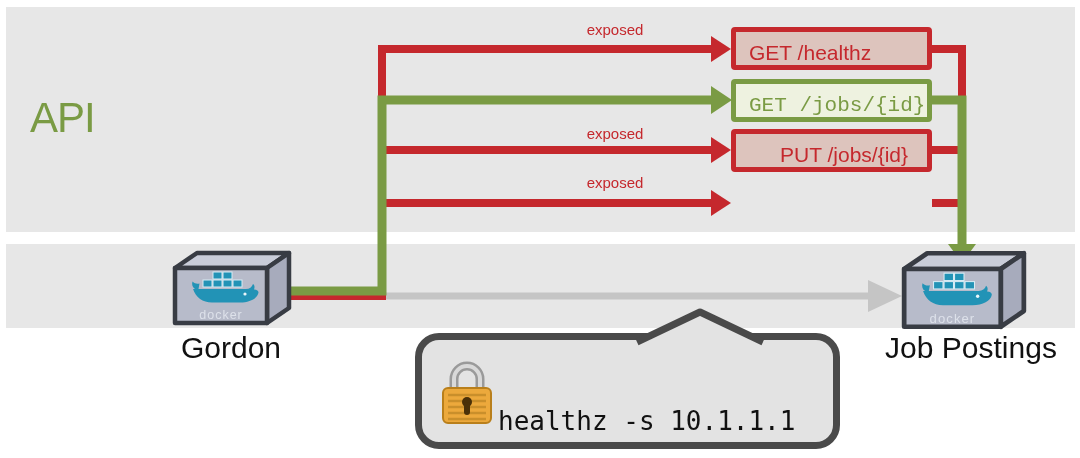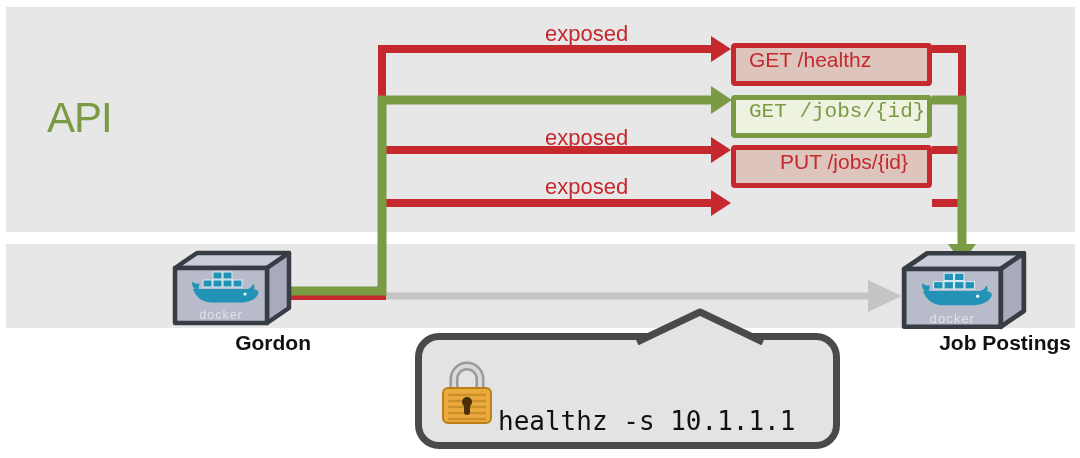--- a/index.html
+++ b/index.html
@@ -2,43 +2,43 @@
 <html><head>
 <meta charset="utf-8">
 <style>
   html,body{margin:0;padding:0;background:#ffffff;}
   .stage{position:relative;width:1080px;height:458px;background:#ffffff;overflow:hidden;
          font-family:"Liberation Sans",sans-serif;}
   .band{position:absolute;left:6px;width:1069px;background:#e7e7e7;}
   .band-api{top:7px;height:225px;}
   .band-l3l4{top:244px;height:84px;}
   .band-label{position:absolute;color:#7a9b44;font-weight:500;letter-spacing:-1px;}
-  .lbl-api{left:30px;top:94px;font-size:42px;margin-left:17px;}
+  .lbl-api{left:30px;top:94px;font-size:42px;}
   .lbl-l3l4{left:33px;top:264px;font-size:40px;}
   .connectors{position:absolute;left:0;top:0;z-index:1;}
   .endpoint{position:absolute;left:731px;width:201px;height:43px;box-sizing:border-box;
-            border-radius:4px;display:flex;align-items:flex-start;padding-left:13px;
-            font-size:21px;font-weight:500;z-index:2;margin-top:16px;}
+            border-radius:4px;display:flex;align-items:flex-end;padding-left:13px;
+            font-size:21px;font-weight:500;z-index:2;}
   .ep-red{border:5px solid #c5282d;background:#ddc4bd;color:#c5282d;}
   .ep-green{border:5px solid #7a9b44;background:#eef2e0;color:#7a9b44;font-family:Liberation Mono, monospace;}
   .ep-healthz{top:27px;}
   .ep-jobsid{top:79px;height:43px;}
   .ep-put{top:129px;padding-left:44px;}
   .ep-post{top:182px;}
   .arrow-label{position:absolute;z-index:2;font-weight:500;}
-  .arrow-label.red{color:#c5282d;font-size:22px;left:545px;width:140px;text-align:left;}
+  .arrow-label.red{color:#c5282d;font-size:15px;left:545px;width:140px;text-align:center;}
   .al-1{top:21px;}
   .al-3{top:125px;}
   .al-4{top:174px;}
   .arrow-label.black{color:#1a1a1a;font-size:24px;left:490px;width:210px;text-align:center;top:66px;}
   .nodebox{position:absolute;z-index:2;}
   .node-gordon{left:172px;top:250px;}
   .node-jobpostings{left:901px;top:250px;}
-  .node-label{position:absolute;z-index:2;color:#111111;font-size:21px;font-weight:700;
-              text-align:right;top:331px;}
+  .node-label{position:absolute;z-index:2;color:#111111;font-size:30px;font-weight:400;
+              text-align:center;top:331px;}
   .nl-gordon{left:151px;width:160px;}
   .nl-jobpostings{left:871px;width:200px;}
   .bubble{position:absolute;left:415px;top:333px;width:425px;height:116px;box-sizing:border-box;
           background:#e3e3e3;border:7px solid #4a4a4a;border-radius:24px;z-index:2;}
   .bubble-tail{position:absolute;left:600px;top:303px;z-index:3;}
   .lock{position:absolute;left:440px;top:360px;z-index:4;}
   .cmd{position:absolute;left:498px;top:346px;z-index:4;
        font-family:"DejaVu Sans Mono","Liberation Mono",monospace;
        font-size:26px;line-height:30px;color:#111111;white-space:pre;}
   .hidden-defs{position:absolute;width:0;height:0;overflow:hidden;}

